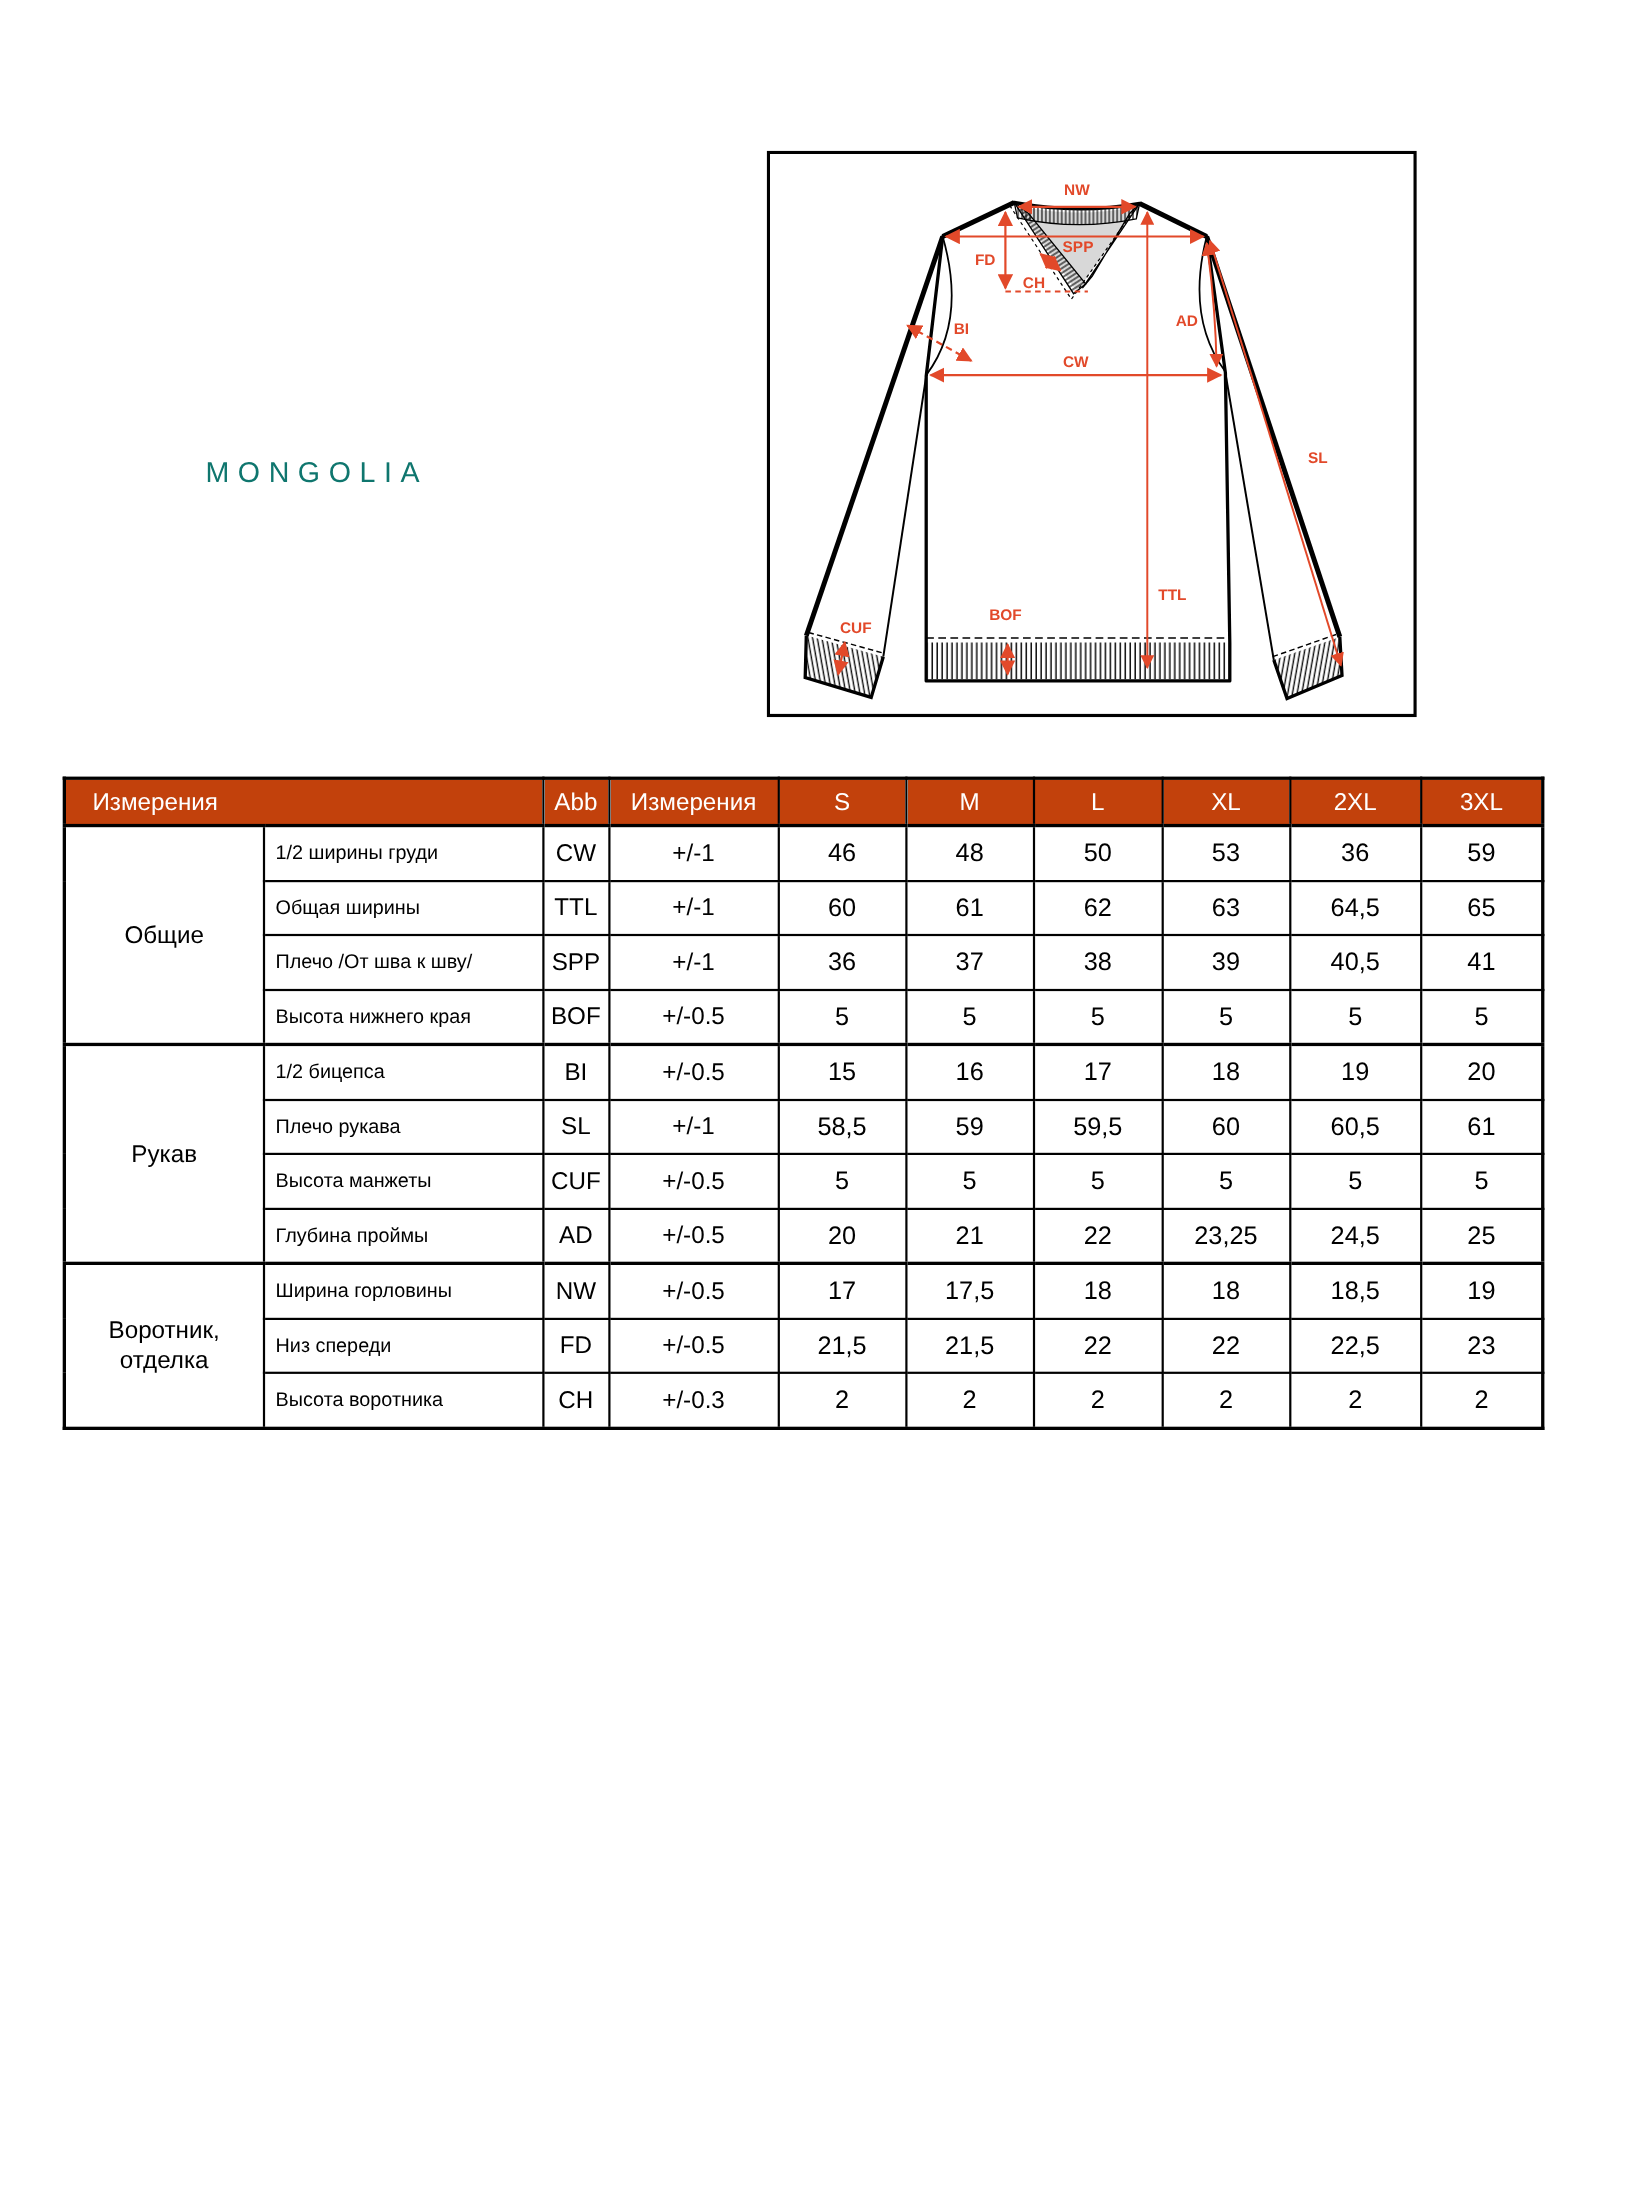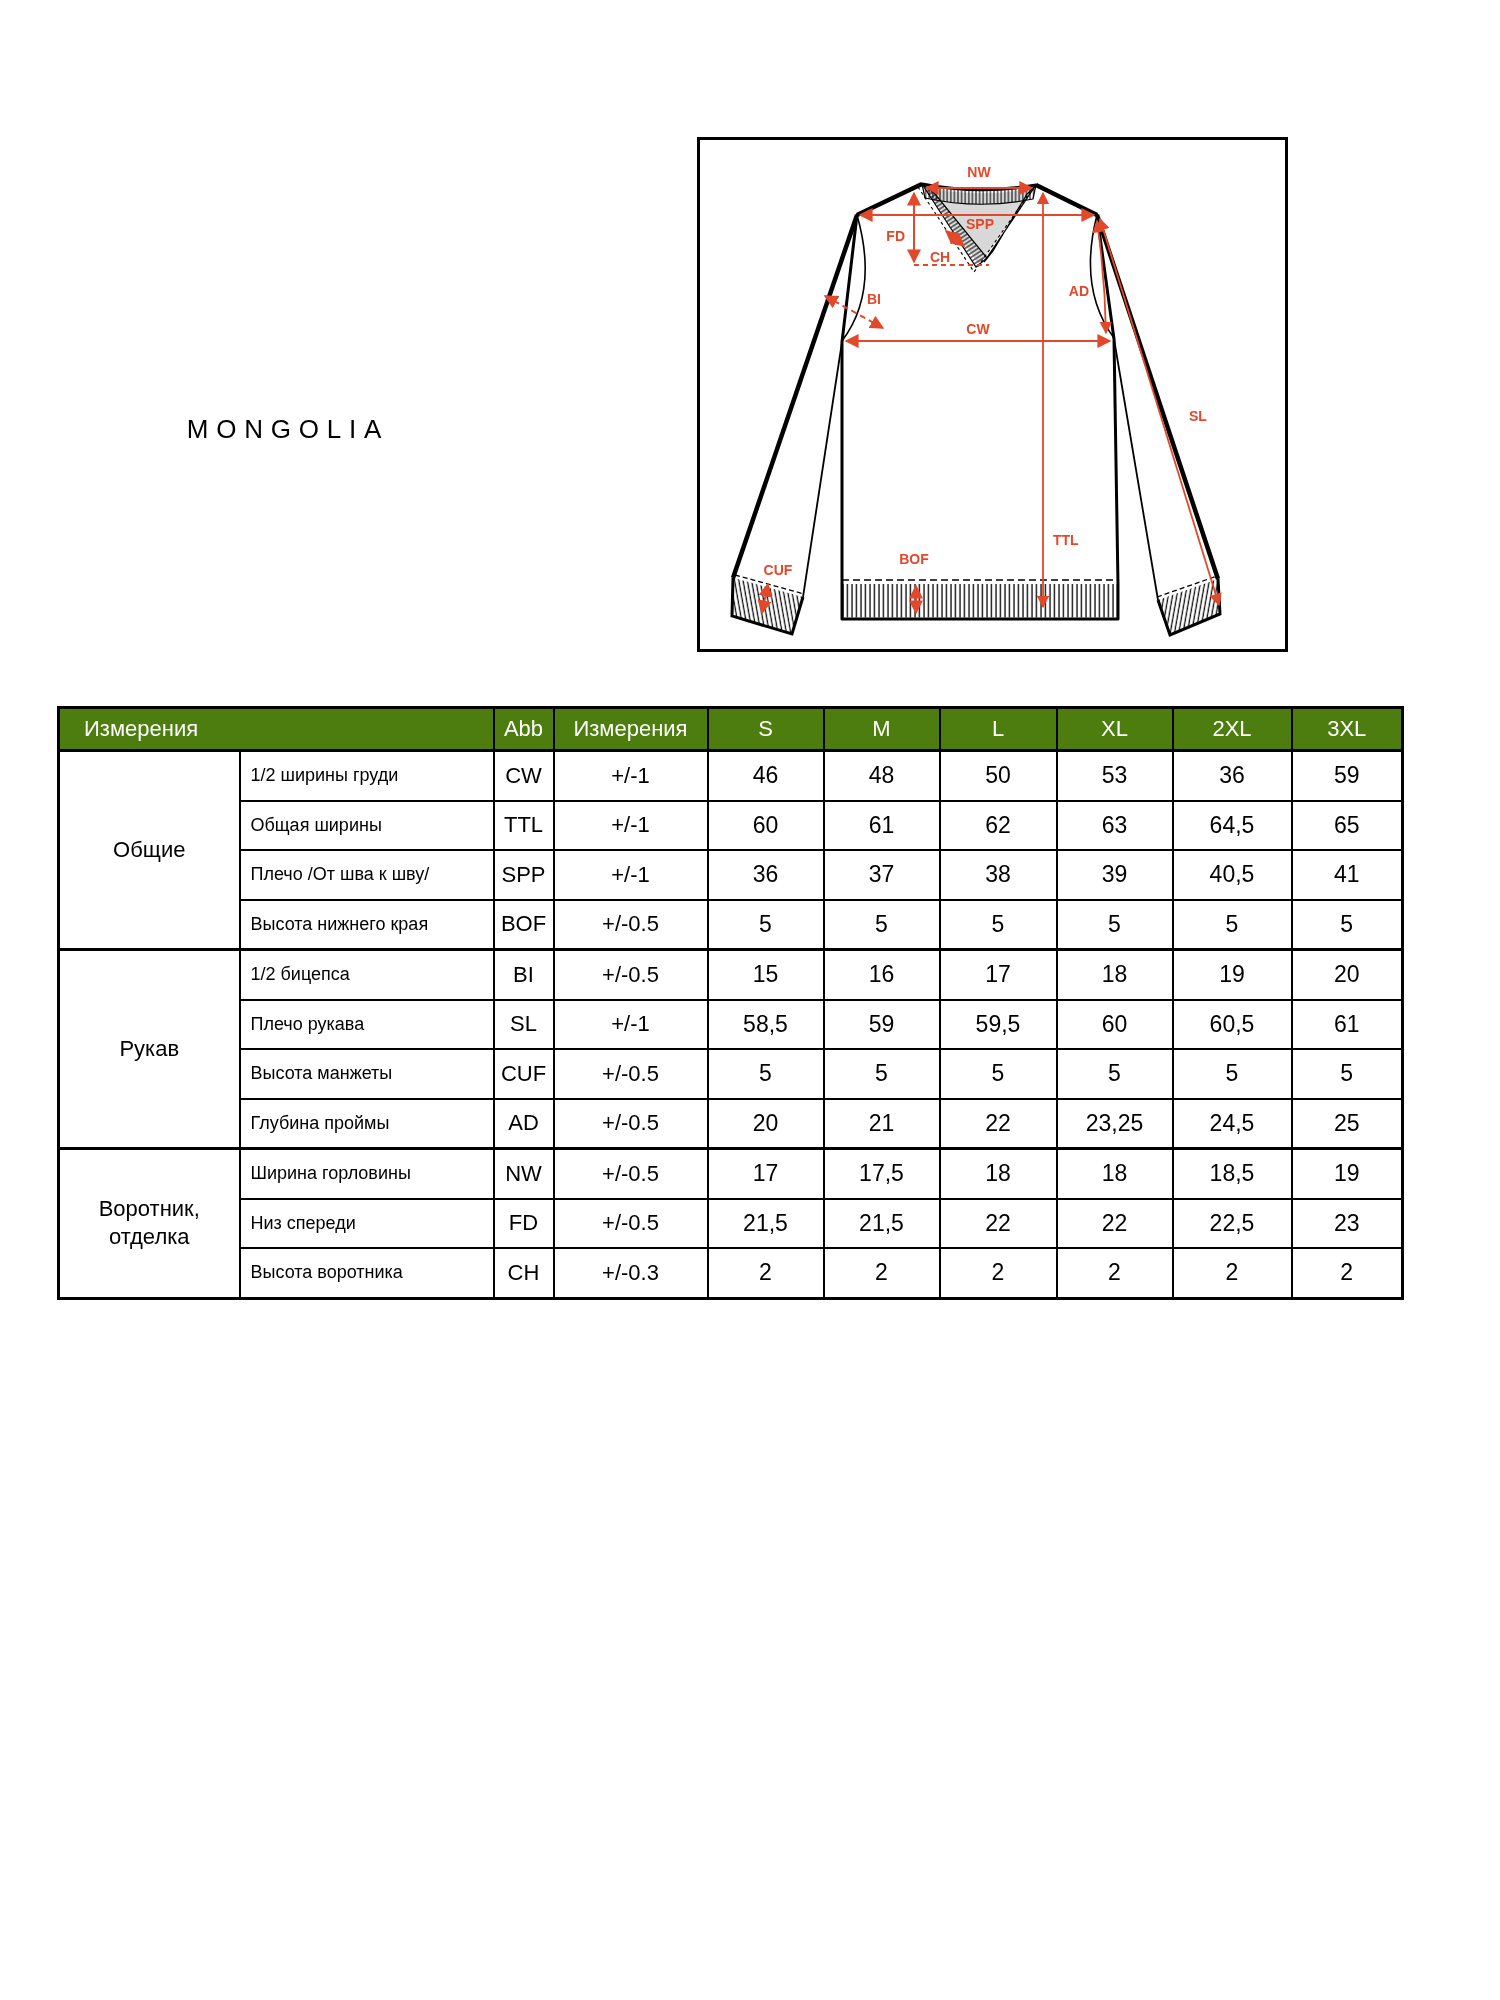--- a/index.html
+++ b/index.html
@@ -4,31 +4,31 @@
 <style>
   html,body{margin:0;padding:0;background:#fff;}
   .page{position:relative;width:1500px;height:2000px;background:#fff;overflow:hidden;
         font-family:"Liberation Sans",sans-serif;}
 
   
   .logo-title{position:absolute;left:88px;top:296px;width:400px;text-align:center;
 
               font-size:77px;font-weight:400;letter-spacing:0.07em;color:#909094;line-height:1;}
   .logo-sub{position:absolute;left:88px;top:416px;width:400px;text-align:center;
-            font-size:26px;font-weight:400;letter-spacing:0.30em;color:#000000;line-height:1;}
+            font-size:26px;font-weight:400;letter-spacing:0.30em;color:#0f766e;line-height:1;}
 
   
   .diagram{position:absolute;left:697px;top:137px;width:591px;height:515px;}
   .ann-label{font-family:"Liberation Sans",sans-serif;font-size:14px;font-weight:bold;fill:#E2492A;}
 
   
   .size-table{position:absolute;left:57px;top:706px;width:1344px;
               border-collapse:collapse;table-layout:fixed;color:#000;border:3px solid #000;}
   .size-table th,.size-table td{border:2px solid #000;padding:0;overflow:hidden;}
-  .size-table thead th{background:#4d7c0f;color:#fff;font-weight:normal;font-size:22px;height:40px;}
+  .size-table thead th{background:#c2410c;color:#fff;font-weight:normal;font-size:22px;height:40px;}
   .size-table thead th.h-meas{text-align:left;padding-left:24px;}
   .size-table tbody td{height:47.5px;font-size:23px;text-align:center;background:#fff;}
   .size-table tbody td.label-cell{text-align:left;padding-left:10px;font-size:18px;}
   .size-table tbody td.abb-cell,.size-table tbody td.dev-cell{font-size:22px;}
   .size-table tbody td.group-cell{font-size:22px;line-height:1.3;}
   .size-table tbody tr.grp-start td{border-top:3px solid #000;}
 </style>
 </head>
 <body>
 

